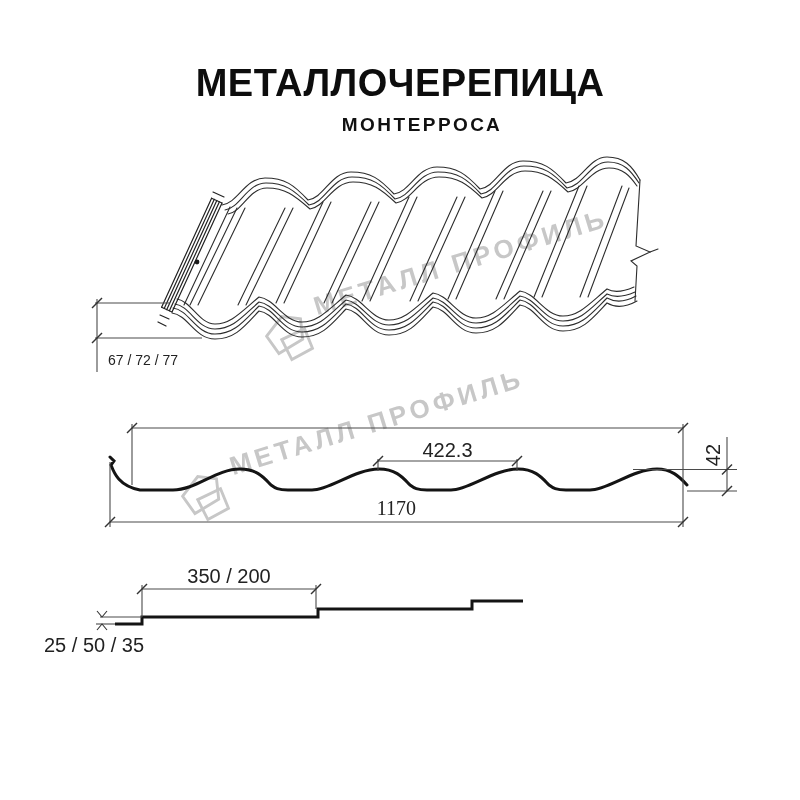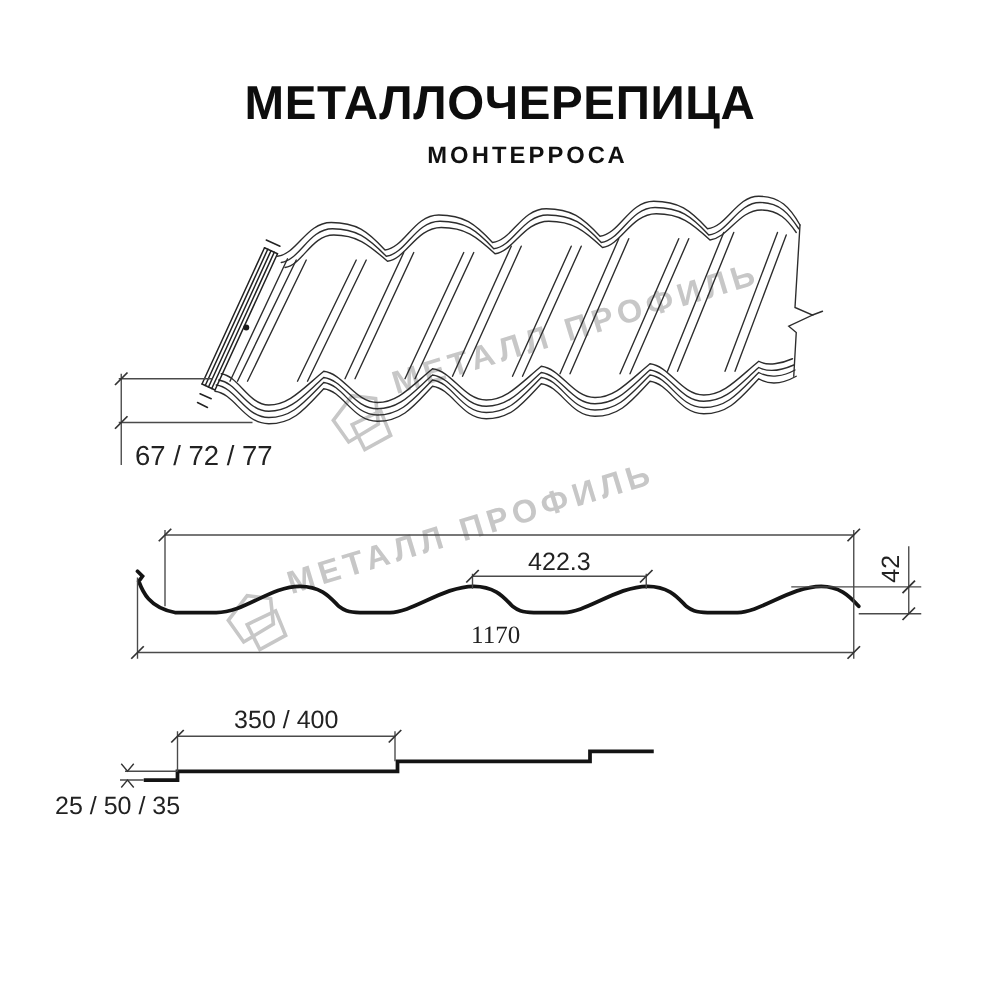--- a/index.html
+++ b/index.html
@@ -26,21 +26,21 @@
   .wm-text{
     font-size:26px;font-weight:600;letter-spacing:4px;margin:2px 0 0 12px;
     color:#c7c7c7;
   }
   .art{position:absolute;left:0;top:0;z-index:2;}
   
   .dim-label{
     position:absolute;font-size:20px;color:#222;z-index:3;white-space:nowrap;
     font-family:"Liberation Sans", sans-serif;
   }
-  .lbl-67{left:108px;top:352px;font-size:22px;}
+  .lbl-67{left:108px;top:352px;font-size:14px;}
   .lbl-1110{left:132px;top:402px;width:551px;text-align:center;}
   .lbl-2775{left:378px;top:439px;width:139px;text-align:center;}
   .lbl-42{left:696px;top:438px;width:34px;height:34px;line-height:34px;text-align:center;transform:rotate(-90deg);}
   .lbl-1170{left:110px;top:497px;width:573px;text-align:center;font-family:Liberation Serif, serif;}
   .lbl-350{left:142px;top:565px;width:174px;text-align:center;}
   .lbl-25{left:44px;top:634px;}
 </style>
 </head>
 <body>
 
@@ -230,16 +230,16 @@
         <line x1="137" y1="594" x2="147" y2="584"></line>
         <line x1="311" y1="594" x2="321" y2="584"></line>
       </g>
     </g>
   </svg>
 
   <div class="dim-label lbl-67">67 / 72 / 77</div>
   <div class="dim-label lbl-2775">422.3</div>
   <div class="dim-label lbl-42">42</div>
   <div class="dim-label lbl-1170">1170</div>
-  <div class="dim-label lbl-350">350 / 400</div>
+  <div class="dim-label lbl-350">350 / 200</div>
   <div class="dim-label lbl-25">25 / 50 / 35</div>
 
 </div>
 
 </body></html>

